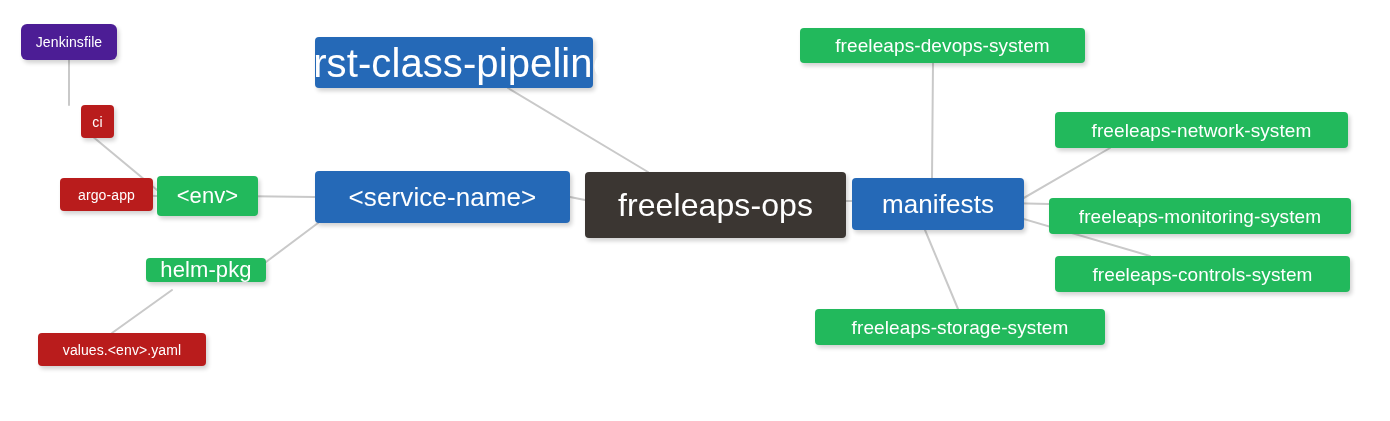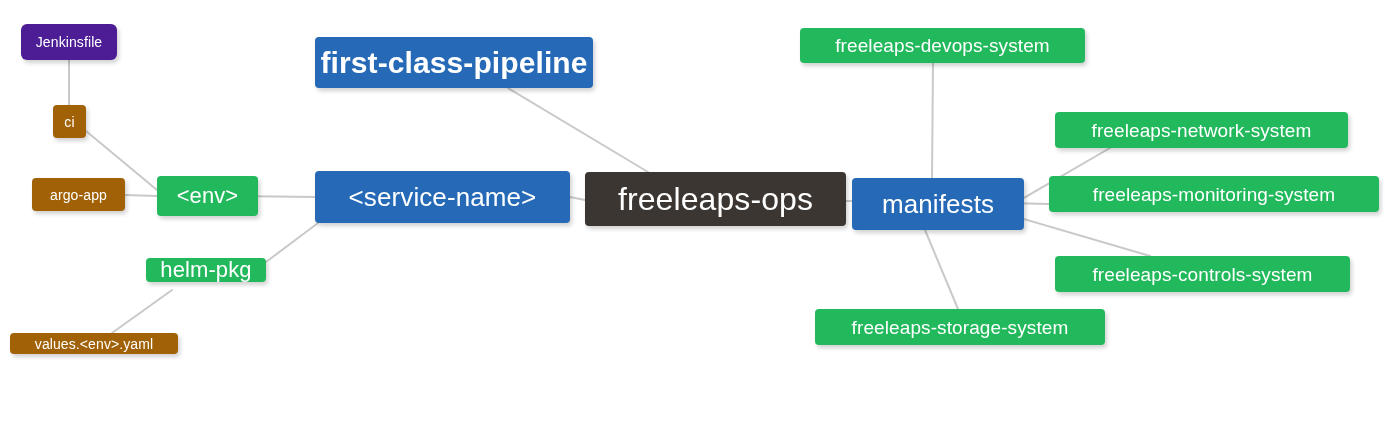--- a/index.html
+++ b/index.html
@@ -49,23 +49,24 @@
     background: #2569b7;
   }
   .node-green {
     background: #22b95c;
   }
   .node-orange {
     background: #4c1d95;
     border-radius: 6px;
   }
   .node-red {
-    background: #a16207;
+    background: #b91c1c;
+    margin-left: 28px;
   }
-  .size-xl { font-size: 30px; font-weight: bold; }
+  .size-xl { font-size: 40px; }
   .size-lg { font-size: 26px; }
   .size-md { font-size: 22px; }
   .size-sm { font-size: 19px; text-align: right; }
   .size-xs { font-size: 14px; }
 </style>
 </head>
 <body>
 
 <div id="mindmap">
   <svg id="edges" viewBox="0 0 1390 421">
@@ -93,42 +94,42 @@
       </div>
       <div class="node node-red size-xs" style="left: 32px; top: 178px; width: 93px; height: 33px; justify-content: center;">
         <span>argo-app</span>
       </div>
       <div class="node node-green size-md" style="left: 157px; top: 176px; width: 101px; height: 40px;">
         <span>&lt;env&gt;</span>
       </div>
       <div class="node node-green size-md" style="left: 146px; top: 258px; width: 120px; height: 24px;">
         <span>helm-pkg</span>
       </div>
-      <div class="node node-red size-xs" style="left: 10px; top: 333px; width: 168px; height: 21px;">
+      <div class="node node-red size-xs" style="left: 10px; top: 333px; width: 168px; height: 33px;">
         <span>values.&lt;env&gt;.yaml</span>
       </div>
       <div class="node node-blue size-xl" style="left: 315px; top: 37px; width: 278px; height: 51px;">
         <span>first-class-pipeline</span>
       </div>
       <div class="node node-blue size-lg" style="left: 315px; top: 171px; width: 255px; height: 52px;">
         <span>&lt;service-name&gt;</span>
       </div>
-      <div class="node node-root" style="left: 585px; top: 172px; width: 261px; height: 54px;">
+      <div class="node node-root" style="left: 585px; top: 172px; width: 261px; height: 66px;">
         <span>freeleaps-ops</span>
       </div>
       <div class="node node-blue size-lg" style="left: 852px; top: 178px; width: 172px; height: 52px;">
         <span>manifests</span>
       </div>
       <div class="node node-green size-sm" style="left: 800px; top: 28px; width: 285px; height: 35px;">
         <span>freeleaps-devops-system</span>
       </div>
       <div class="node node-green size-sm" style="left: 1055px; top: 112px; width: 293px; height: 36px;">
         <span>freeleaps-network-system</span>
       </div>
-      <div class="node node-green size-sm" style="left: 1049px; top: 176px; width: 330px; height: 36px;">
+      <div class="node node-green size-sm" style="left: 1049px; top: 198px; width: 302px; height: 36px;">
         <span>freeleaps-monitoring-system</span>
       </div>
       <div class="node node-green size-sm" style="left: 1055px; top: 256px; width: 295px; height: 36px;">
         <span>freeleaps-controls-system</span>
       </div>
       <div class="node node-green size-sm" style="left: 815px; top: 309px; width: 290px; height: 36px;">
         <span>freeleaps-storage-system</span>
       </div>
     </div>
 </div>

